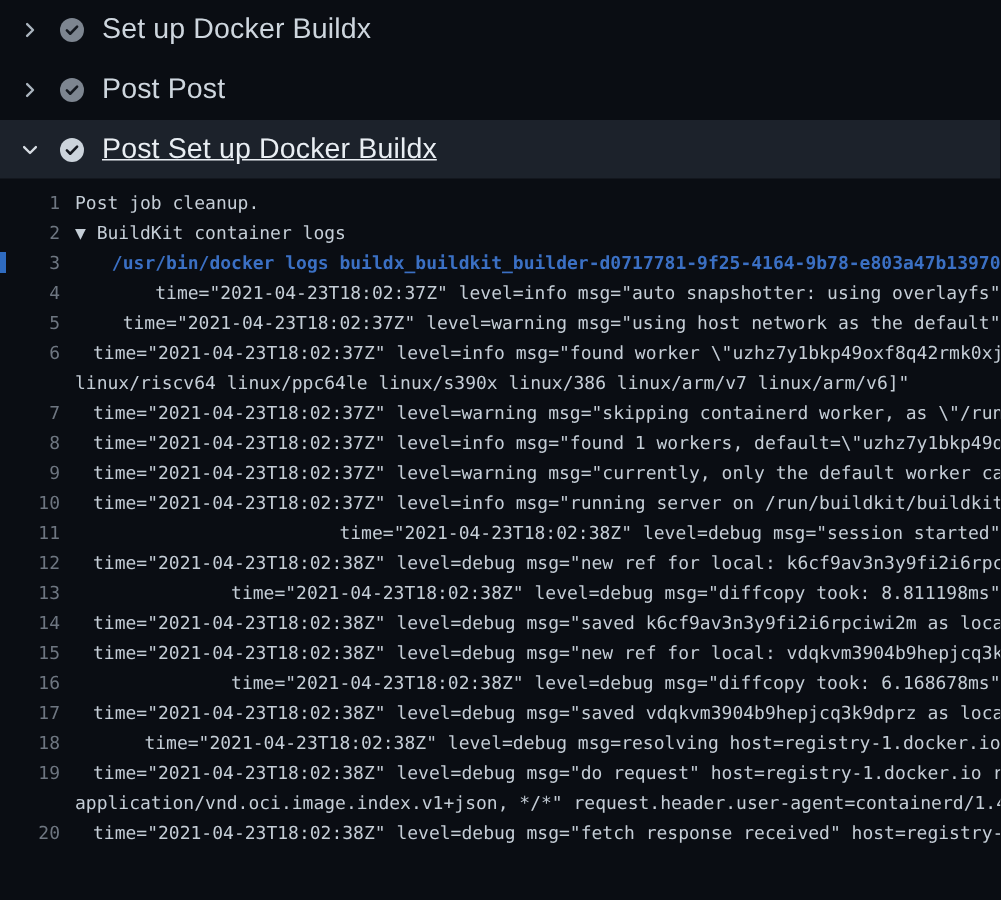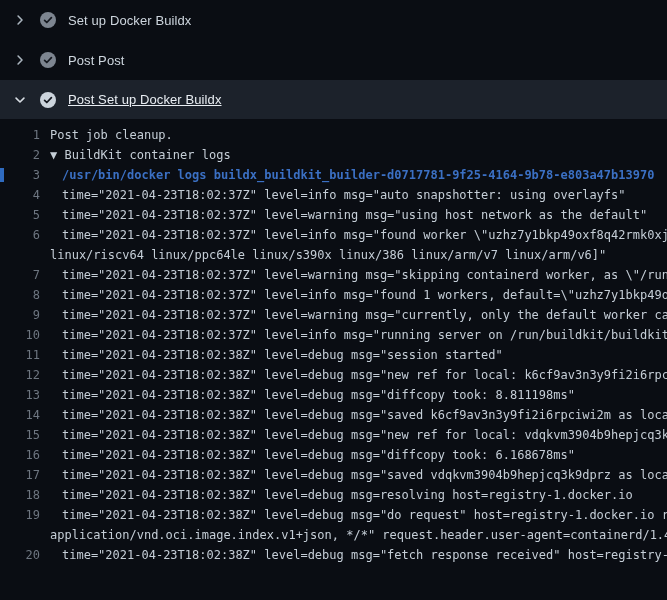--- a/index.html
+++ b/index.html
@@ -25,21 +25,21 @@
   }
   .step.expanded .chev { color: #d7dde3; }
   .check {
     width: 16px; height: 16px; margin-left: 12px;
     display: inline-flex; align-items: center; justify-content: center;
     color: #7d8590; flex: 0 0 16px;
   }
   .step.expanded .check { color: #ccd4dc; }
   .step-label {
     margin-left: 12px;
-    font-size: 13px;
+    font-size: 19px;
     color: #ced6de;
     letter-spacing: .1px;
   }
   .step.expanded .step-label { color: #e9eef3; text-decoration: underline; }
 
   
   .log {
     padding-top: 6px;
     font-family: "DejaVu Sans Mono", "Liberation Mono", monospace;
     font-size: 12px;
@@ -58,21 +58,21 @@
     color: #6e7681;
     user-select: none;
     cursor: pointer;
   }
   .txt {
     color: #c5ced7;
     flex: 1 1 auto;
     overflow: hidden;
   }
   .ind1 .txt { padding-left: 10px; }
-  .ind2 .txt { padding-left: 22px; }
+  .ind2 .txt { padding-left: 22px; text-align: right; }
   .txt.cmd { color: #3b70c4; font-weight: bold; }
   .row.active::before {
     content: "";
     position: absolute;
     left: 0; top: 3px; bottom: 3px;
     width: 4px;
     background: #2f6bc0;
   }
   .caret { color: #c5ced7; cursor: pointer; }
 </style>

